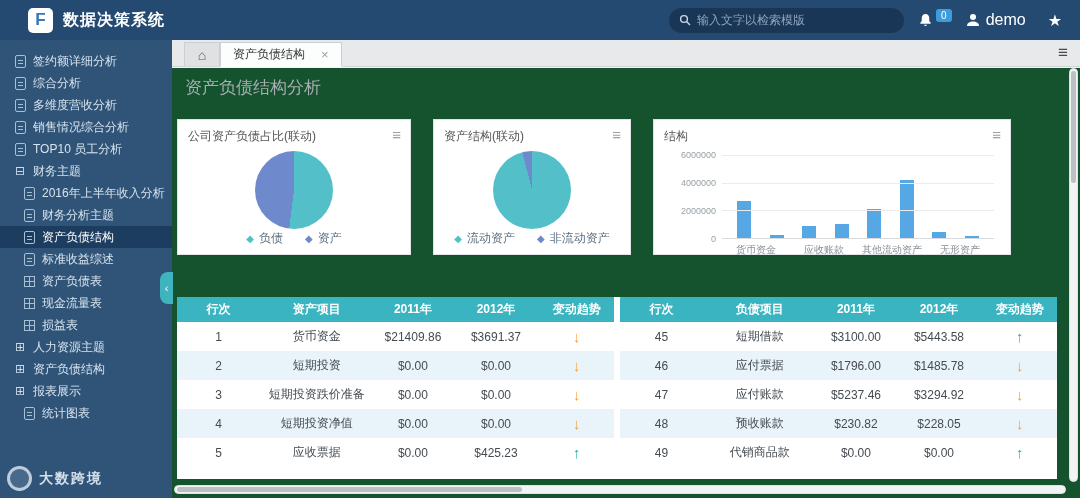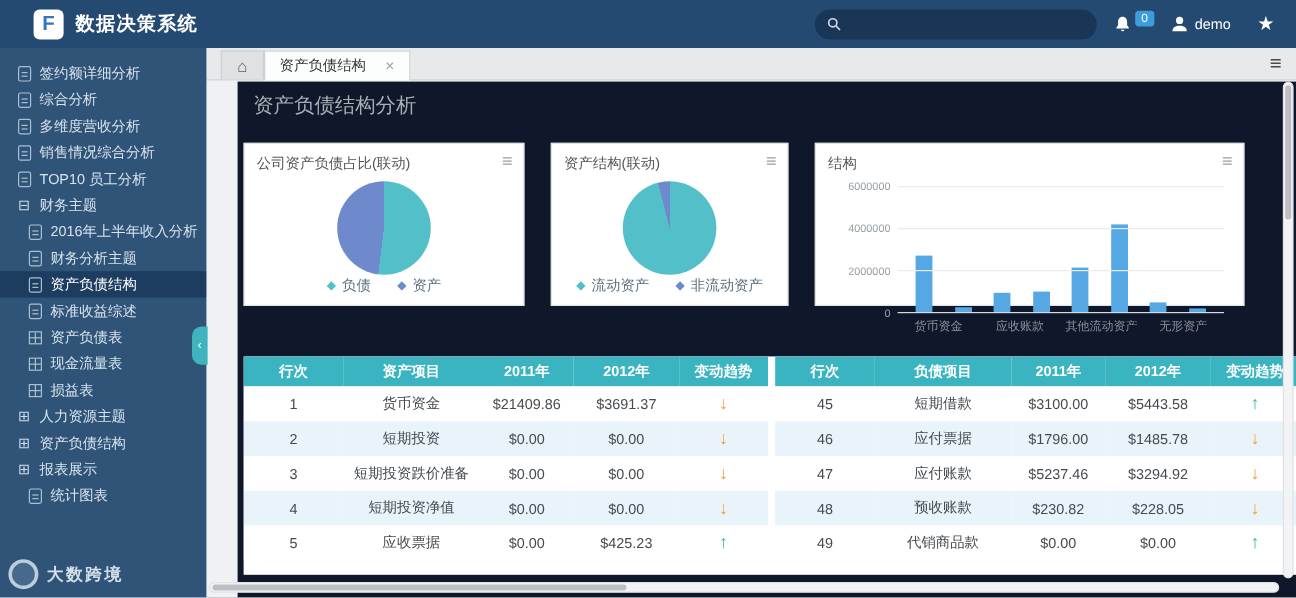--- a/index.html
+++ b/index.html
@@ -14,21 +14,21 @@
     margin-left:28px; cursor:pointer; }
   .app-title { color:#fff; font-size:16px; font-weight:bold; letter-spacing:1px; margin-left:10px; }
   .search { margin-left:auto; margin-right:14px; width:235px; height:25px; border-radius:13px;
     background:rgba(10,30,55,0.45); display:flex; align-items:center; padding:0 10px; }
   .search-input { flex:1; background:transparent; border:none; outline:none;
     color:#cfdae6; font-size:12px; margin-left:6px; }
   .search-input::placeholder { color:#8fa5bd; }
   .bell-wrap { display:flex; align-items:center; margin-right:14px; cursor:pointer; }
   .badge { background:#3d9ddc; color:#fff; font-size:10px; line-height:13px; padding:0 5px;
     border-radius:3px; margin-left:3px; transform:translateY(-5px); }
-  .user { display:flex; align-items:center; gap:6px; color:#fff; font-size:12px;
+  .user { display:flex; align-items:center; gap:6px; color:#fff; font-size:16px;
     margin-right:22px; cursor:pointer; }
   .star { color:#fff; font-size:16px; margin-right:18px; cursor:pointer; }
 
   
   .sidebar { position:absolute; top:40px; left:0; width:172px; bottom:0;
     background:#2f5478; overflow:hidden; z-index:3; }
   .menu { padding-top:10px; }
   .side-item { display:flex; align-items:center; gap:7px; height:22px; padding-left:15px;
     font-size:12px; color:#d7e3ee; cursor:pointer; white-space:nowrap; }
   .side-item.lvl1 { padding-left:24px; }
@@ -55,36 +55,36 @@
   .tab-home { width:36px; margin-top:2px; background:#dfe1e2; border:1px solid #cdd0d2; border-bottom:none;
     display:flex; align-items:center; justify-content:center; color:#55616c; font-size:14px; cursor:pointer; }
   .tab-active { margin-top:2px; background:#fcfdfd; border:1px solid #cdd0d2; border-bottom:1px solid #fcfdfd;
     margin-bottom:-1px; display:flex; align-items:center; gap:16px; padding:0 12px;
     font-size:12px; color:#333; cursor:pointer; }
   .tab-close { color:#9aa0a5; font-size:13px; cursor:pointer; }
   .tab-menu { margin-left:auto; align-self:center; margin-right:12px; color:#454b50;
     font-size:17px; cursor:pointer; }
 
   
-  .content { position:absolute; left:172px; top:68px; right:0; bottom:0; background:#0f172a; overflow:hidden;margin-left:26px; }
+  .content { position:absolute; left:172px; top:68px; right:0; bottom:0; background:#14532d; overflow:hidden; }
   .heading { margin:8px 0 0 13px; font-size:17px; color:#a8aeb4; }
   .cards { display:flex; gap:22px; margin:20px 0 0 5px; }
   .card { background:#fff; border:1px solid #e1e4e6; height:136px; position:relative; padding:8px 10px; }
   .pie-card { width:234px; }
   .pie-card:nth-child(2) { width:198px; }
   .bar-card { width:358px; }
   .card-title { font-size:12px; color:#555; }
   .card-menu { position:absolute; top:6px; right:9px; color:#9aa0a5; font-size:15px; cursor:pointer; }
   .pie { width:78px; height:78px; border-radius:50%; margin:6px auto 0; cursor:pointer; }
   .legend { position:absolute; bottom:7px; left:0; right:0; display:flex; justify-content:center;
     gap:22px; font-size:12px; color:#5c7080; }
   .legend-item { display:flex; align-items:center; gap:5px; cursor:pointer; }
   .legend-marker { font-size:10px; }
 
-  .bar-wrap { position:relative; margin:10px 6px 0 58px; height:106px; }
+  .bar-wrap { position:relative; margin:10px 6px 0 58px; height:84px; }
   .bar-plot { position:absolute; left:0; right:0; top:0; bottom:0; border-bottom:1px solid #d8dbdd;
     display:flex; align-items:flex-end; justify-content:space-around; padding:0 6px; }
   .gridline { position:absolute; left:0; right:0; height:1px; background:#e9ebec; }
   .bar { width:14px; cursor:pointer; }
   .y-label { position:absolute; right:100%; margin-right:6px; font-size:9px; color:#98a0a6;
     transform:translateY(-50%); white-space:nowrap; }
   .x-labels { display:flex; margin:4px 6px 0 58px; font-size:10px; color:#8a9196; }
   .x-labels span { flex:1; text-align:center; white-space:nowrap; }
 
   
@@ -115,20 +115,21 @@
   <div class="logo">
     <span>F</span>
   </div>
   <div class="app-title">数据决策系统</div>
 
   <div class="search">
     <svg width="12" height="12" viewBox="0 0 12 12">
       <circle cx="5" cy="5" r="3.4" stroke="#cfd8e3" fill="none" stroke-width="1.4"></circle>
       <line x1="7.8" y1="7.8" x2="11" y2="11" stroke="#cfd8e3" stroke-width="1.4"></line>
     </svg>
+    <input class="search-input" placeholder="输入文字以检索模版" style="">
   </div>
 
   <div class="bell-wrap">
     <svg width="15" height="16" viewBox="0 0 16 16">
       <path d="M8 1.5c-2.5 0-4 2-4 4.5v3L2.5 11v1h11v-1L12 9V6c0-2.5-1.5-4.5-4-4.5z" fill="#fff"></path>
       <path d="M6.5 13a1.5 1.5 0 0 0 3 0z" fill="#fff"></path>
     </svg>
     <span class="badge">0</span>
   </div>
 

